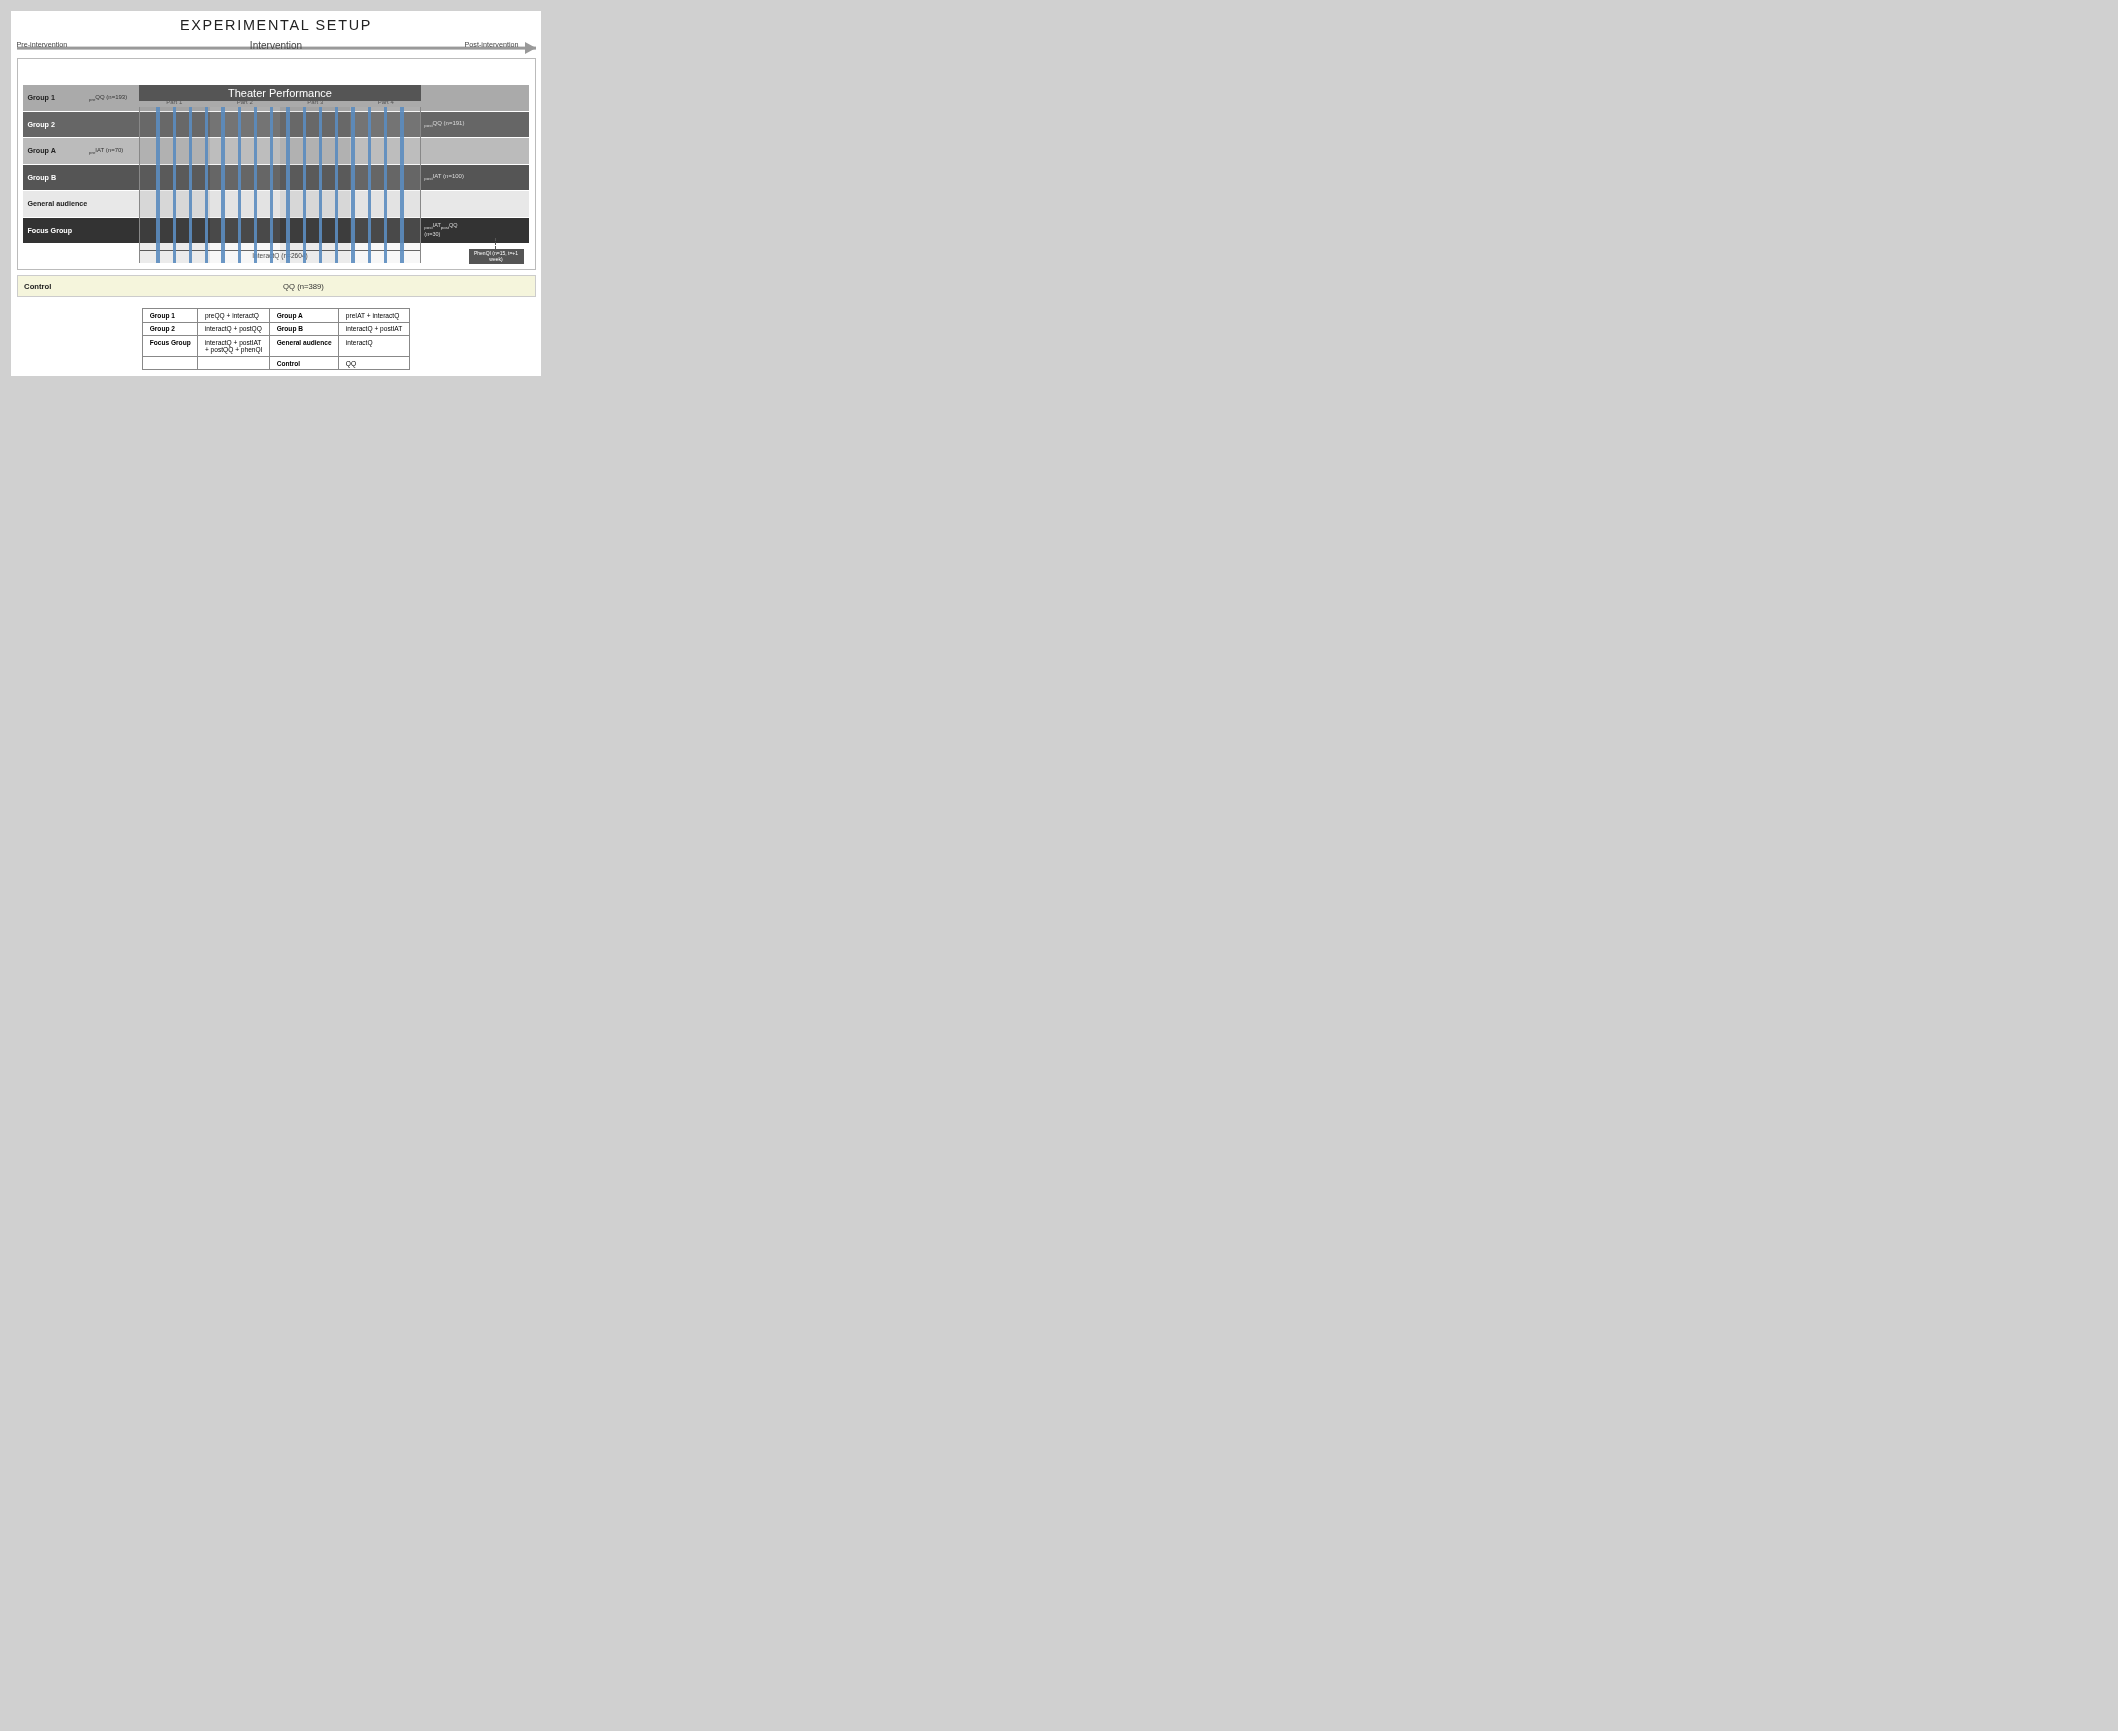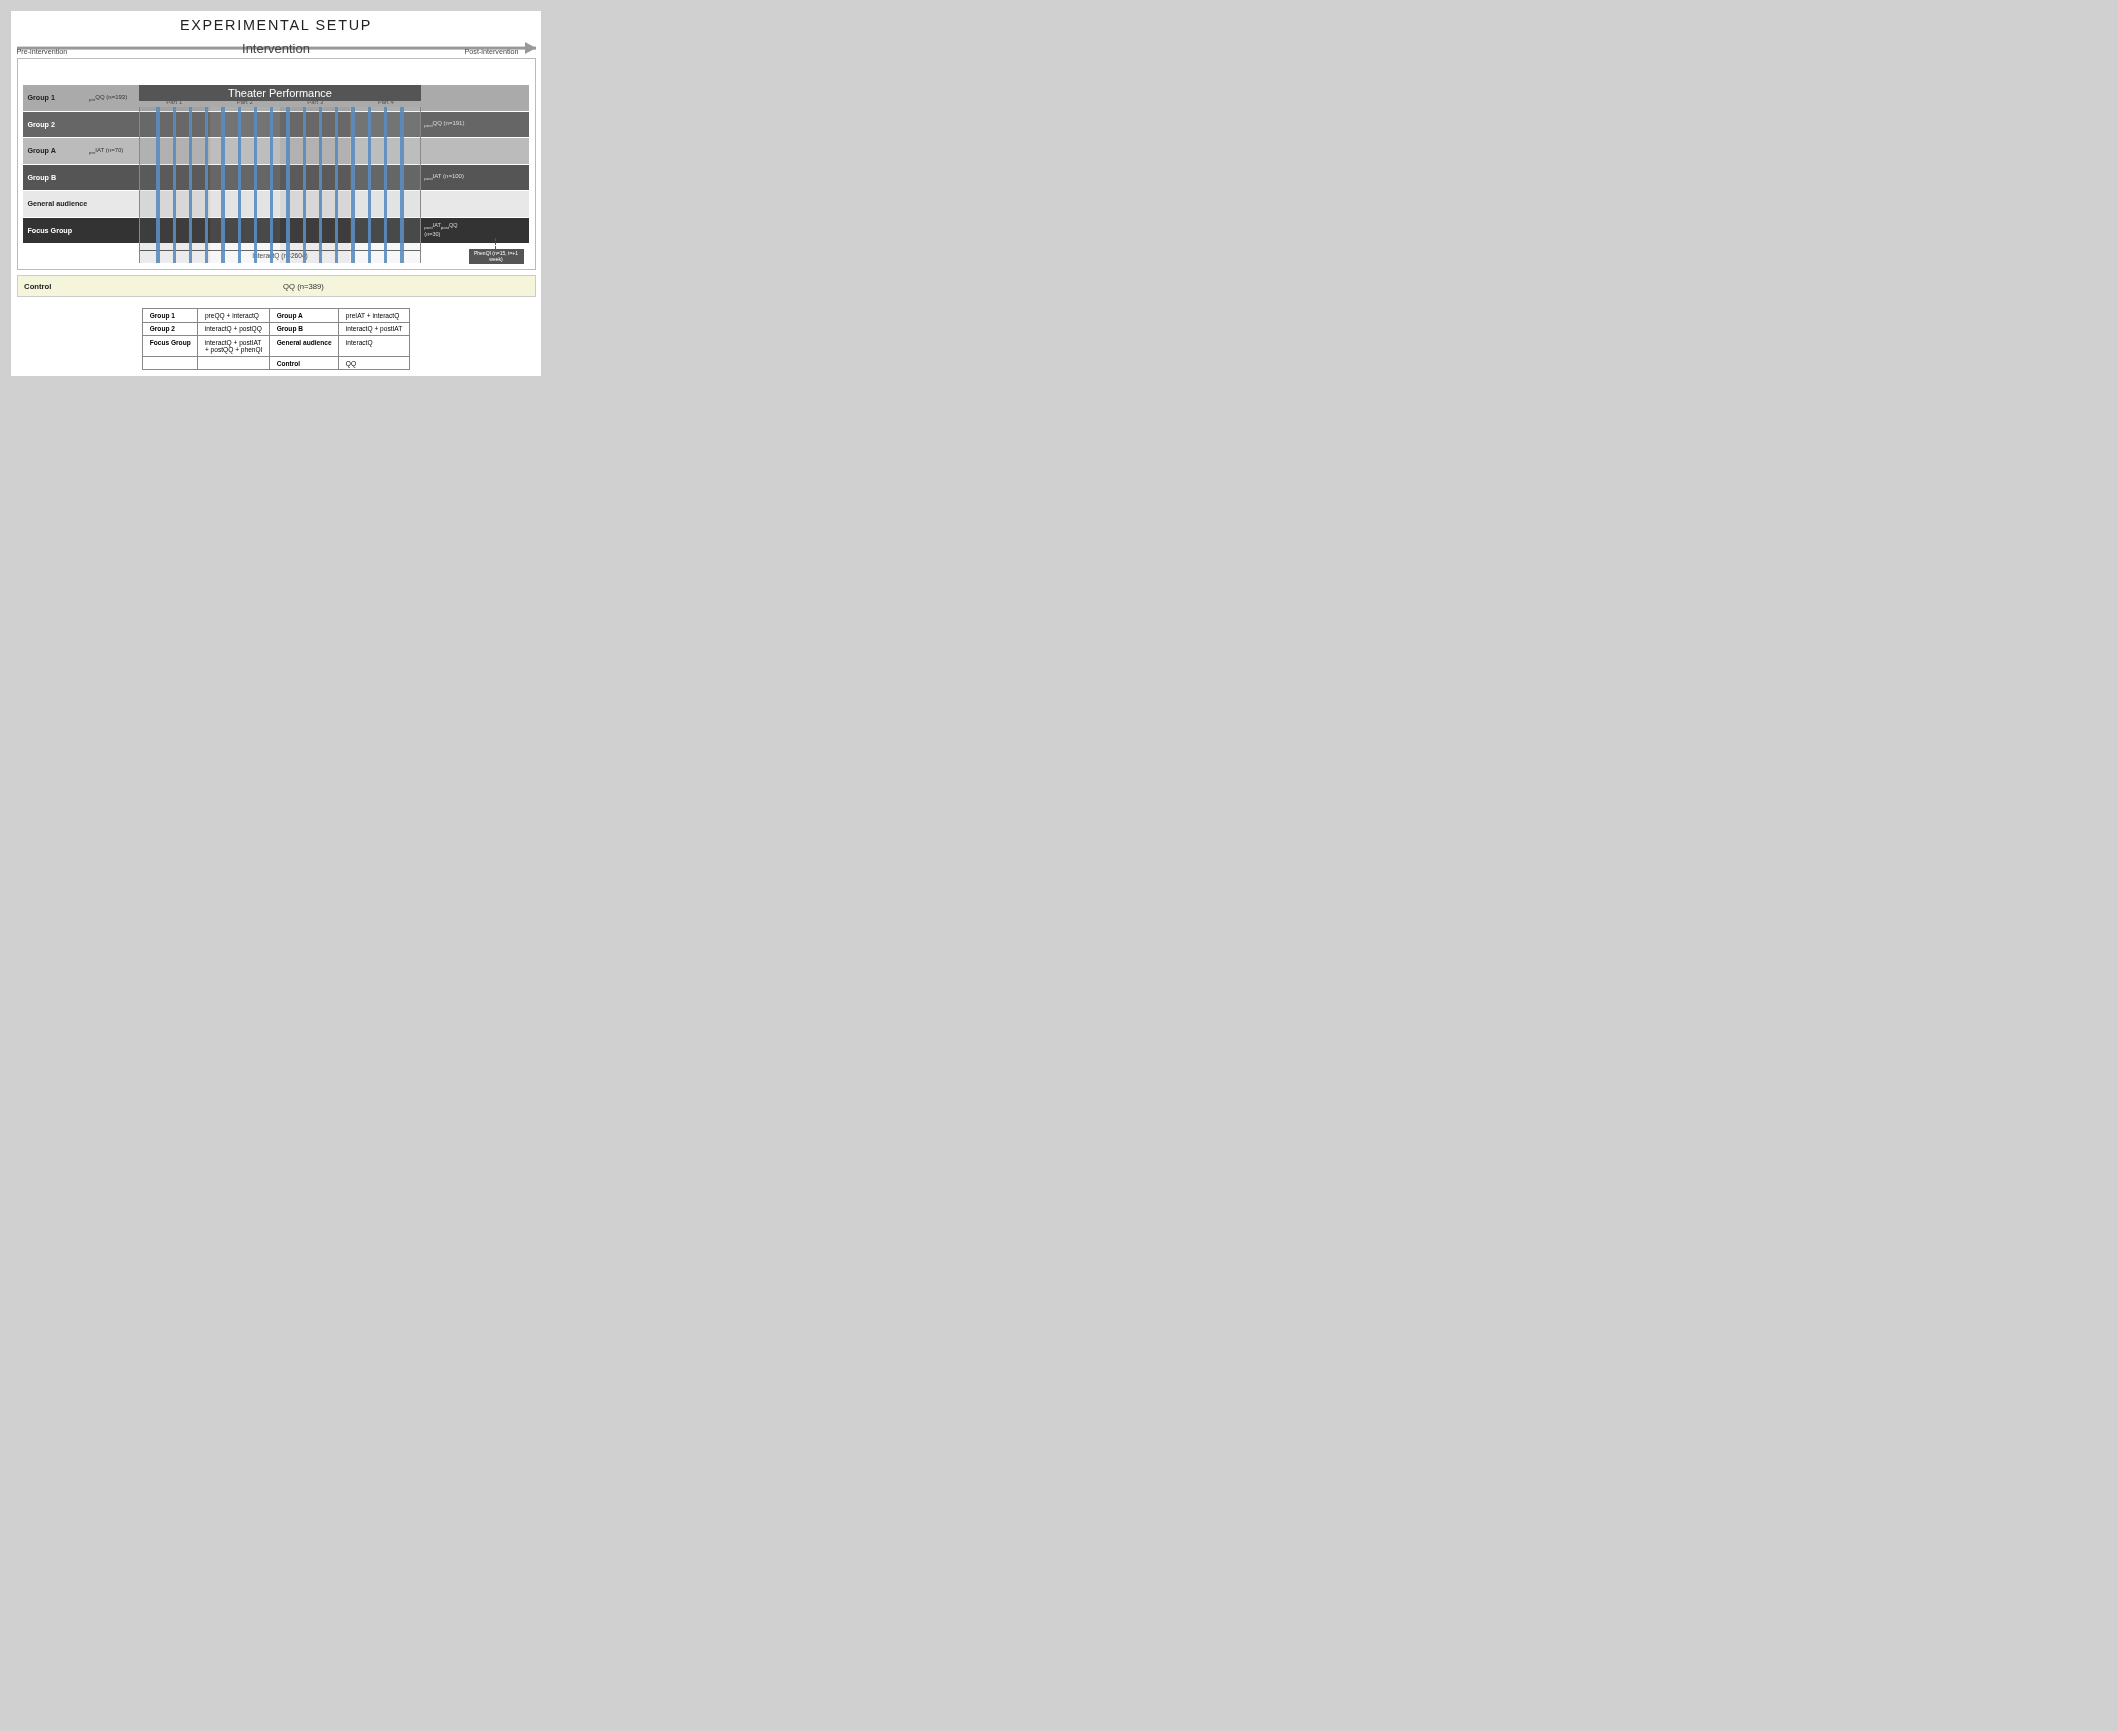--- a/index.html
+++ b/index.html
@@ -96,25 +96,25 @@
       height: 0;
       border-top: 6.6px solid transparent;
       border-bottom: 6.6px solid transparent;
       border-left: 11px solid #999;
     }
     .timeline-labels {
       position: absolute;
       left: 0; right: 0; top: 0;
       display: flex;
       justify-content: space-between;
-      align-items: flex-end;
+      align-items: flex-start;
       height: 100%;
     }
     .tl-pre { font-size: 7.2px; color: #444; }
-    .tl-int { font-size: 13px; color: #444; position: absolute; left: 50%; transform: translateX(-50%); }
+    .tl-int { font-size: 10px; color: #444; position: absolute; left: 50%; transform: translateX(-50%); }
     .tl-post { font-size: 7.2px; color: #444; margin-right: 17px; }
   </style>
 </head>
 <body>
 
 <div class="main-container">
 
   <div class="title">EXPERIMENTAL SETUP</div>
 
   <div class="timeline-wrapper">

